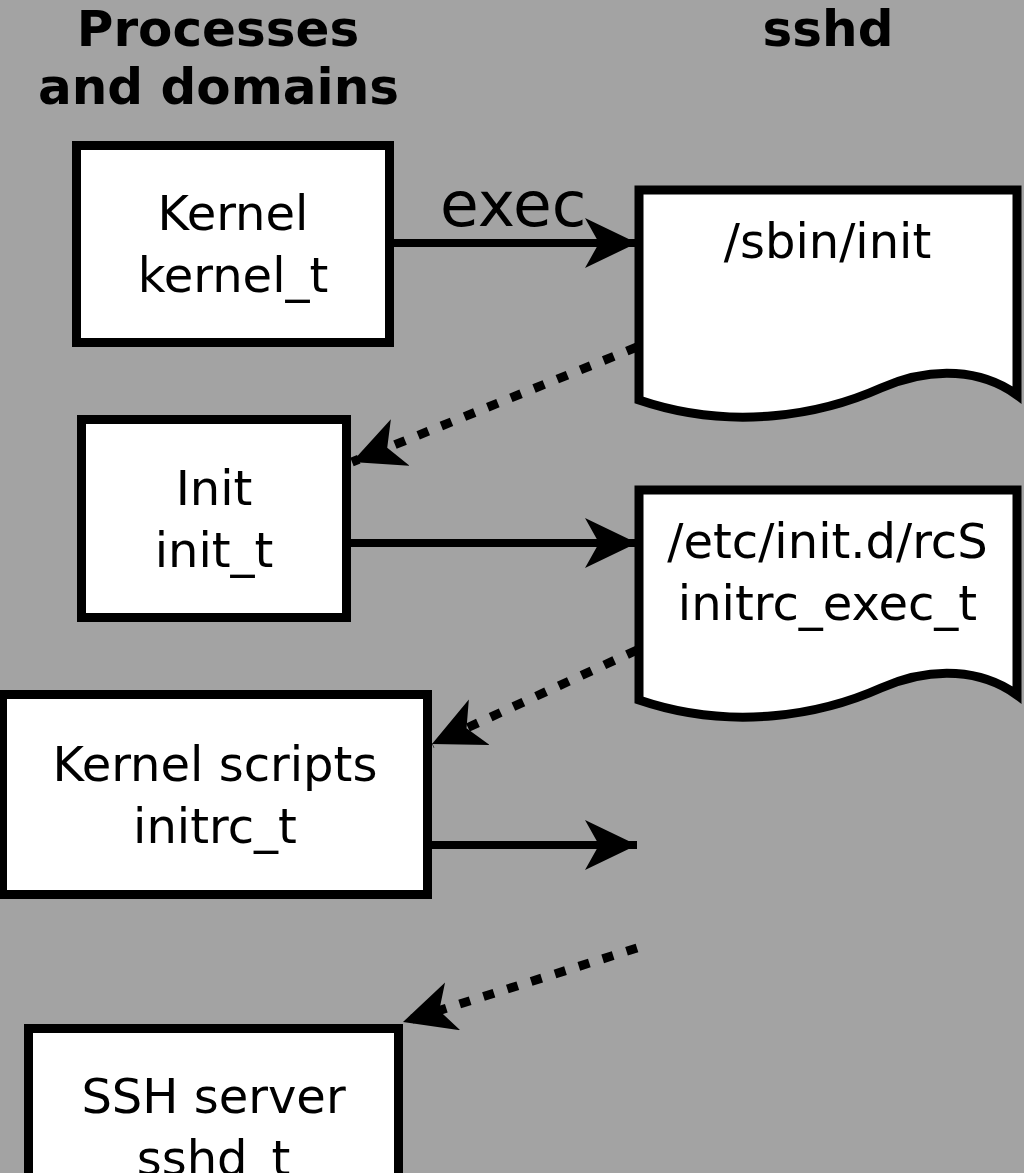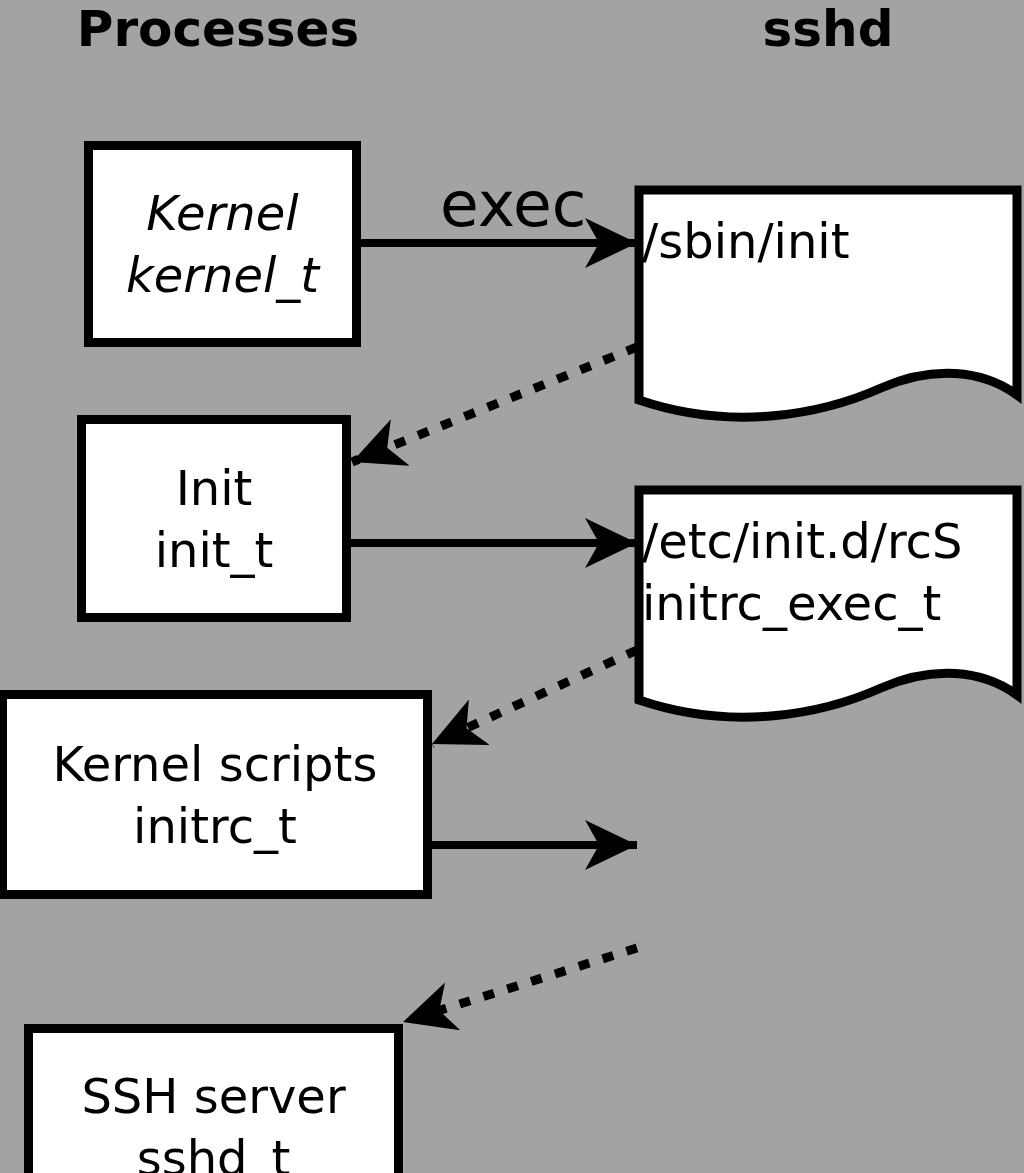--- a/index.html
+++ b/index.html
@@ -35,20 +35,21 @@
     line-height: 62px;
     text-align: center;
     white-space: nowrap;
   }
   .doc { position: absolute; z-index: 2; }
   .doc svg { display: block; }
   .doc-text {
     position: absolute;
     left: 9px; top: 26px;
     width: 371px;
+    text-align: center;
     font-size: 48px;
     line-height: 62px;
     white-space: nowrap;
   }
   .edge-label {
     position: absolute;
     left: 440px; top: 180px;
     width: 120px;
     text-align: center;
     font-size: 63px;
@@ -60,20 +61,21 @@
   .solidline { stroke: #000000; stroke-width: 8; fill: none; }
   .dashline { stroke: #000000; stroke-width: 9; fill: none; stroke-dasharray: 11 14; }
 </style>
 </head>
 <body>
 
 <div id="canvas">
 
   <div class="hdr" style="left:38px; top:0px; width:360px;">
     <div>Processes</div>
+    <div>and domains</div>
   </div>
   <div class="hdr" style="left:648px; top:0px; width:360px;">
     <div>sshd</div>
   </div>
 
   <svg id="arrow-layer" width="1024" height="1173" viewBox="0 0 1024 1173">
     <defs>
       <marker id="ah" markerUnits="userSpaceOnUse" markerWidth="70" markerHeight="60" refX="52" refY="25" orient="auto">
         <path d="M52,25 L0,0 L14,25 L0,50 Z" fill="#000000"></path>
       </marker>
@@ -81,21 +83,21 @@
     <line class="solidline" x1="348" y1="243" x2="637" y2="243" marker-end="url(#ah)"></line>
     <line class="dashline" x1="637" y1="347" x2="352" y2="462" marker-end="url(#ah)"></line>
     <line class="solidline" x1="347" y1="543" x2="637" y2="543" marker-end="url(#ah)"></line>
     <line class="dashline" x1="637" y1="650" x2="432" y2="744" marker-end="url(#ah)"></line>
     <line class="solidline" x1="423" y1="845" x2="637" y2="845" marker-end="url(#ah)"></line>
     <line class="dashline" x1="637" y1="948" x2="403" y2="1022" marker-end="url(#ah)"></line>
   </svg>
 
   <div class="edge-label">exec</div>
 
-  <div class="pbox" style="left:84px; top:141px; width:277px; height:206px;font-style:italic;">
+  <div class="pbox" style="left:72px; top:141px; width:322px; height:206px;">
     <div>Kernel</div>
     <div>kernel_t</div>
   </div>
 
   <div class="pbox" style="left:77px; top:415px; width:274px; height:207px;">
     <div>Init</div>
     <div>init_t</div>
   </div>
 
   <div class="pbox" style="left:-2px; top:690px; width:434px; height:209px;">

